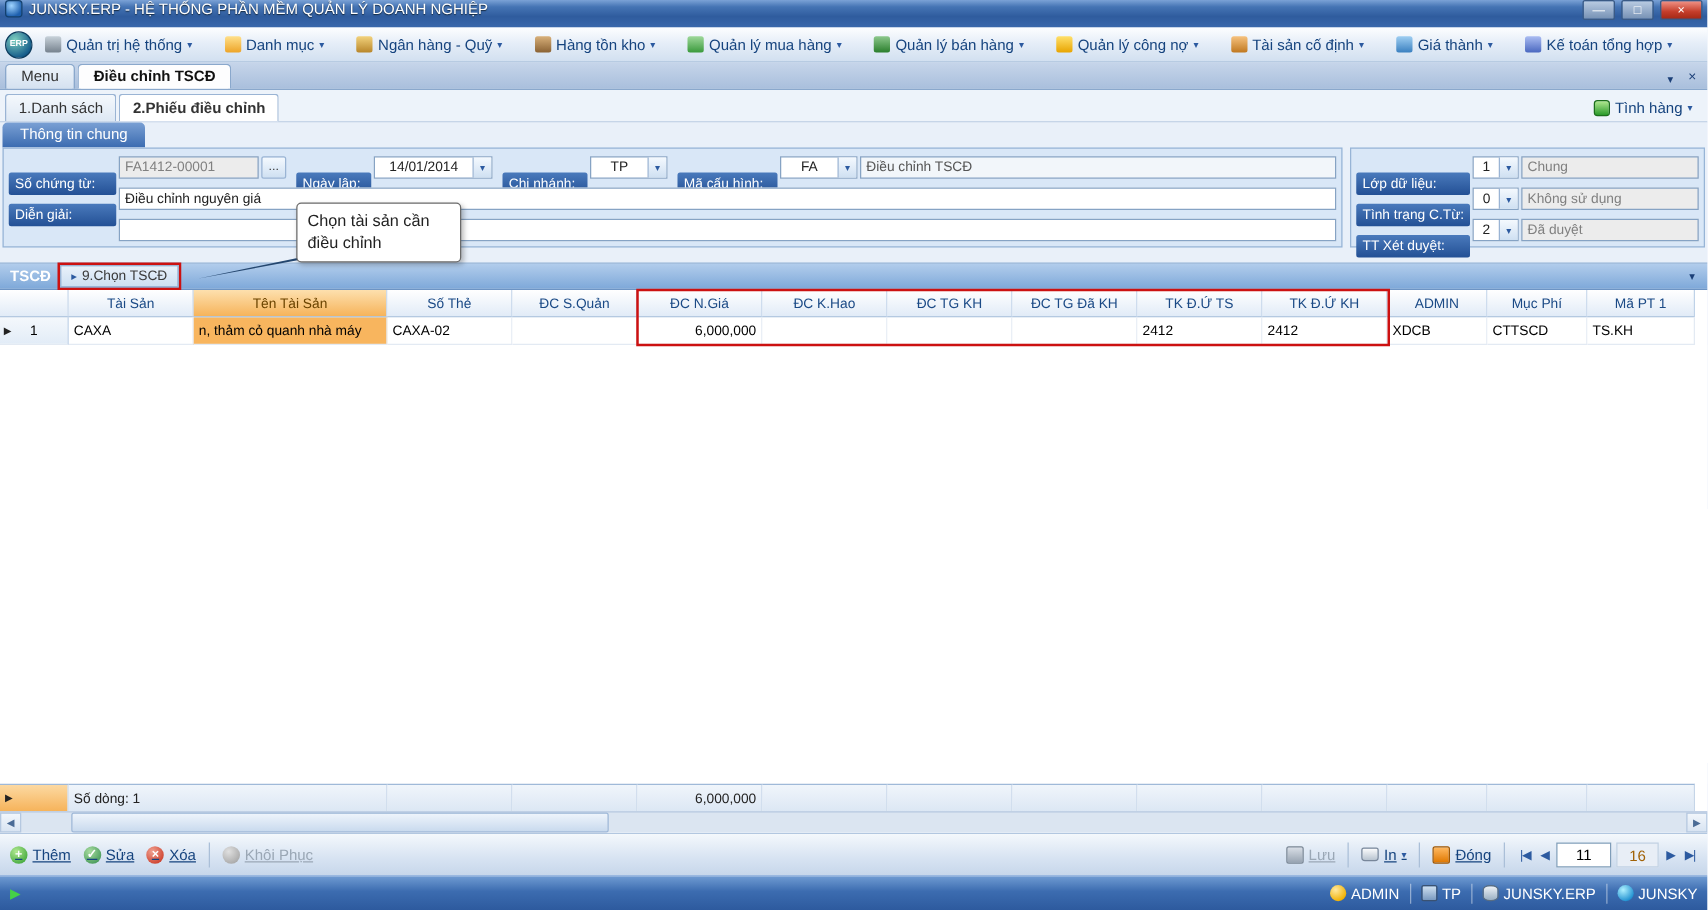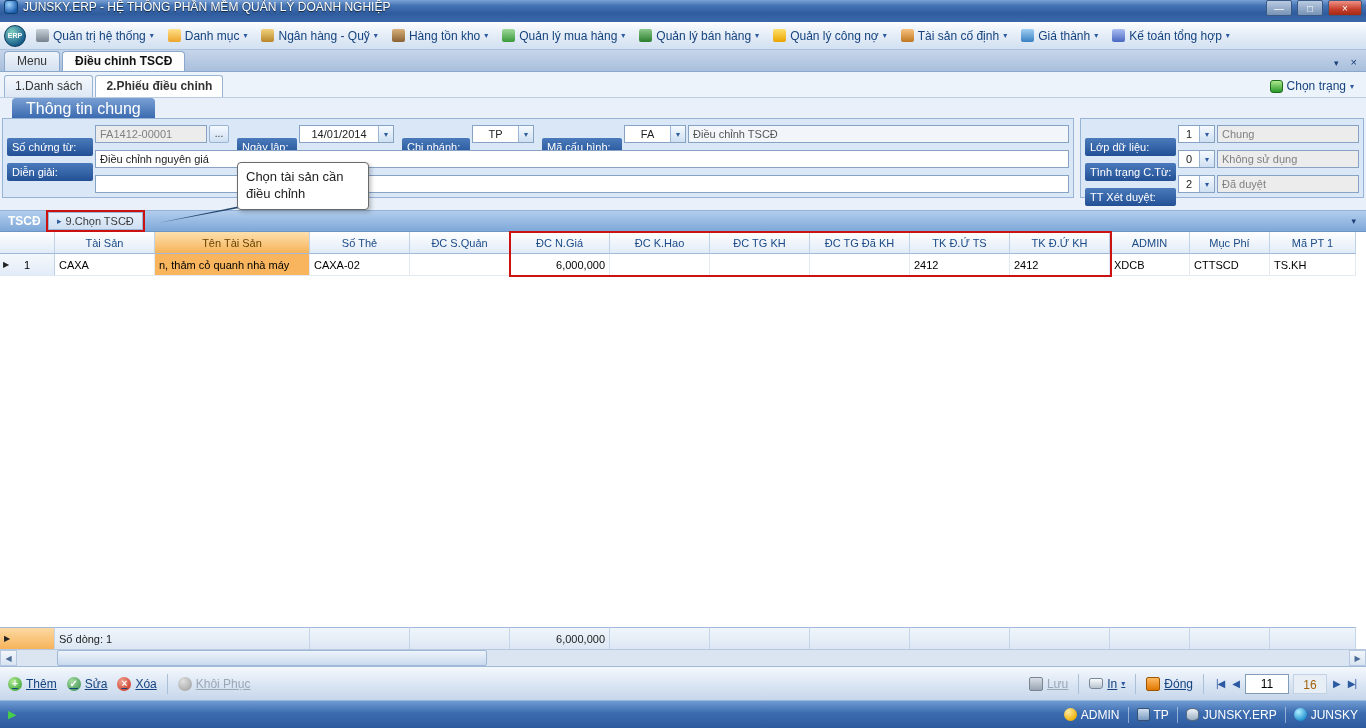--- a/index.html
+++ b/index.html
@@ -48,22 +48,22 @@
 
 .subtabrow { height:26px; display:flex; align-items:flex-end; gap:2px; padding:0 4px; background:#edf3fa; border-bottom:1px solid #b9cce2; }
 .subtab { padding:3px 10px 4px; font-size:12px; border:1px solid #9ab4d4; border-bottom:none; border-radius:3px 3px 0 0;
   background:linear-gradient(#f4f8fc,#dde8f4); color:#333; cursor:default; white-space:nowrap; }
 .subtab.active { background:#fff; font-weight:bold; }
 .status-dd { display:flex; align-items:center; gap:4px; padding:0 8px 4px; color:#15437e; cursor:default; }
 [data-name="status-icon"]{ width:12px; height:12px; border-radius:3px; background:linear-gradient(#b0e890,#2a9a2a); border:1px solid #1c6e1c; }
 
 
 .content { height:568px; display:flex; flex-direction:column; position:relative; background:#e9f0f9; }
-.section-tab { height:20px; margin-left:12px; width:fit-content; padding:2px 14px; border-radius:4px 4px 0 0;
-  background:linear-gradient(#7aa0d4,#3b6bb0); color:#fff; font-size:16px; cursor:default; }
+.section-tab { height:20px; margin-left:2px; width:fit-content; padding:2px 14px; border-radius:4px 4px 0 0;
+  background:linear-gradient(#7aa0d4,#3b6bb0); color:#fff; font-size:12px; cursor:default; }
 .form-panel { height:80px; margin:0 2px; display:flex; gap:6px; }
 .form-left { flex:1; background:#d9e7f7; border:1px solid #97b4d6; padding:4px; }
 .form-right { width:284px; background:#d9e7f7; border:1px solid #97b4d6; padding:4px; }
 .frow { display:flex; align-items:center; height:22px; gap:2px; }
 .flabel { display:inline-block; height:18px; line-height:18px; padding:0 5px; border-radius:2px; color:#fff; font-size:11px;
   background:linear-gradient(#4a7abc,#235095); white-space:nowrap;margin-top:25px; }
 .finput { height:18px; border:1px solid #86a3c4; font-size:11px; padding:0 4px; background:#fff; color:#222; font-family:inherit; }
 .finput.ro { background:#ececec; color:#808080; }
 .finput.dim { color:#555; background:#f2f6fa; }
 .browse-btn { width:20px; height:18px; font-size:10px; line-height:10px; background:linear-gradient(#f4f9fe,#cfe0f2);
@@ -157,21 +157,21 @@
   <span class="app-ico" data-name="app-icon"></span>
   <span class="title-text nowrap" data-name="window-title">JUNSKY.ERP - HỆ THỐNG PHẦN MỀM QUẢN LÝ DOANH NGHIỆP</span>
   <span class="flex"></span>
   <span class="winbtn" data-name="minimize-button">—</span>
   <span class="winbtn" data-name="maximize-button">□</span>
   <span class="winbtn close" data-name="close-button">×</span>
 </div>
 
 <div class="menubar" data-name="menubar">
   <div class="erp-logo" data-name="erp-logo-icon">ERP</div>
-  <div id="menu-items" style="display:flex;align-items:center;gap:2px;" data-name="menu-item-list">
+  <div id="menu-items" style="display:flex;align-items:center;gap:14px;" data-name="menu-item-list">
       <div class="menu-item" data-name="menu-item">
         <span class="mi-icon" data-name="tools-icon"></span>
         <span data-name="menu-item-label">Quản trị hệ thống</span>
         <span class="caret" data-name="chevron-down-icon">▾</span>
       </div>
       <div class="menu-item" data-name="menu-item">
         <span class="mi-icon" data-name="catalog-icon"></span>
         <span data-name="menu-item-label">Danh mục</span>
         <span class="caret" data-name="chevron-down-icon">▾</span>
       </div>
@@ -225,21 +225,21 @@
   <span class="tab-caret" data-name="tab-list-chevron-down-icon">▾</span>
   <span class="tab-close" data-name="tab-close-icon">×</span>
 </div>
 
 <div class="subtabrow" data-name="subtab-strip">
   <div class="subtab" data-name="subtab-danh-sach"><span data-name="subtab-label">1.Danh sách</span></div>
   <div class="subtab active" data-name="subtab-phieu-dieu-chinh"><span data-name="subtab-label">2.Phiếu điều chỉnh</span></div>
   <span class="flex"></span>
   <div class="status-dd" data-name="status-dropdown">
     <span class="s-ico" data-name="status-icon"></span>
-    <span data-name="status-dropdown-label">Chọn trạng</span>
+    <span data-name="status-dropdown-label">Tình hàng</span>
     <span class="caret" data-name="chevron-down-icon">▾</span>
   </div>
 </div>
 
 <div class="content" data-name="content-area">
 
   <div class="section-tab" data-name="section-tab-thong-tin-chung">Thông tin chung</div>
 
   <div class="form-panel" data-name="form-panel">
     <div class="form-left" data-name="form-left-group">

